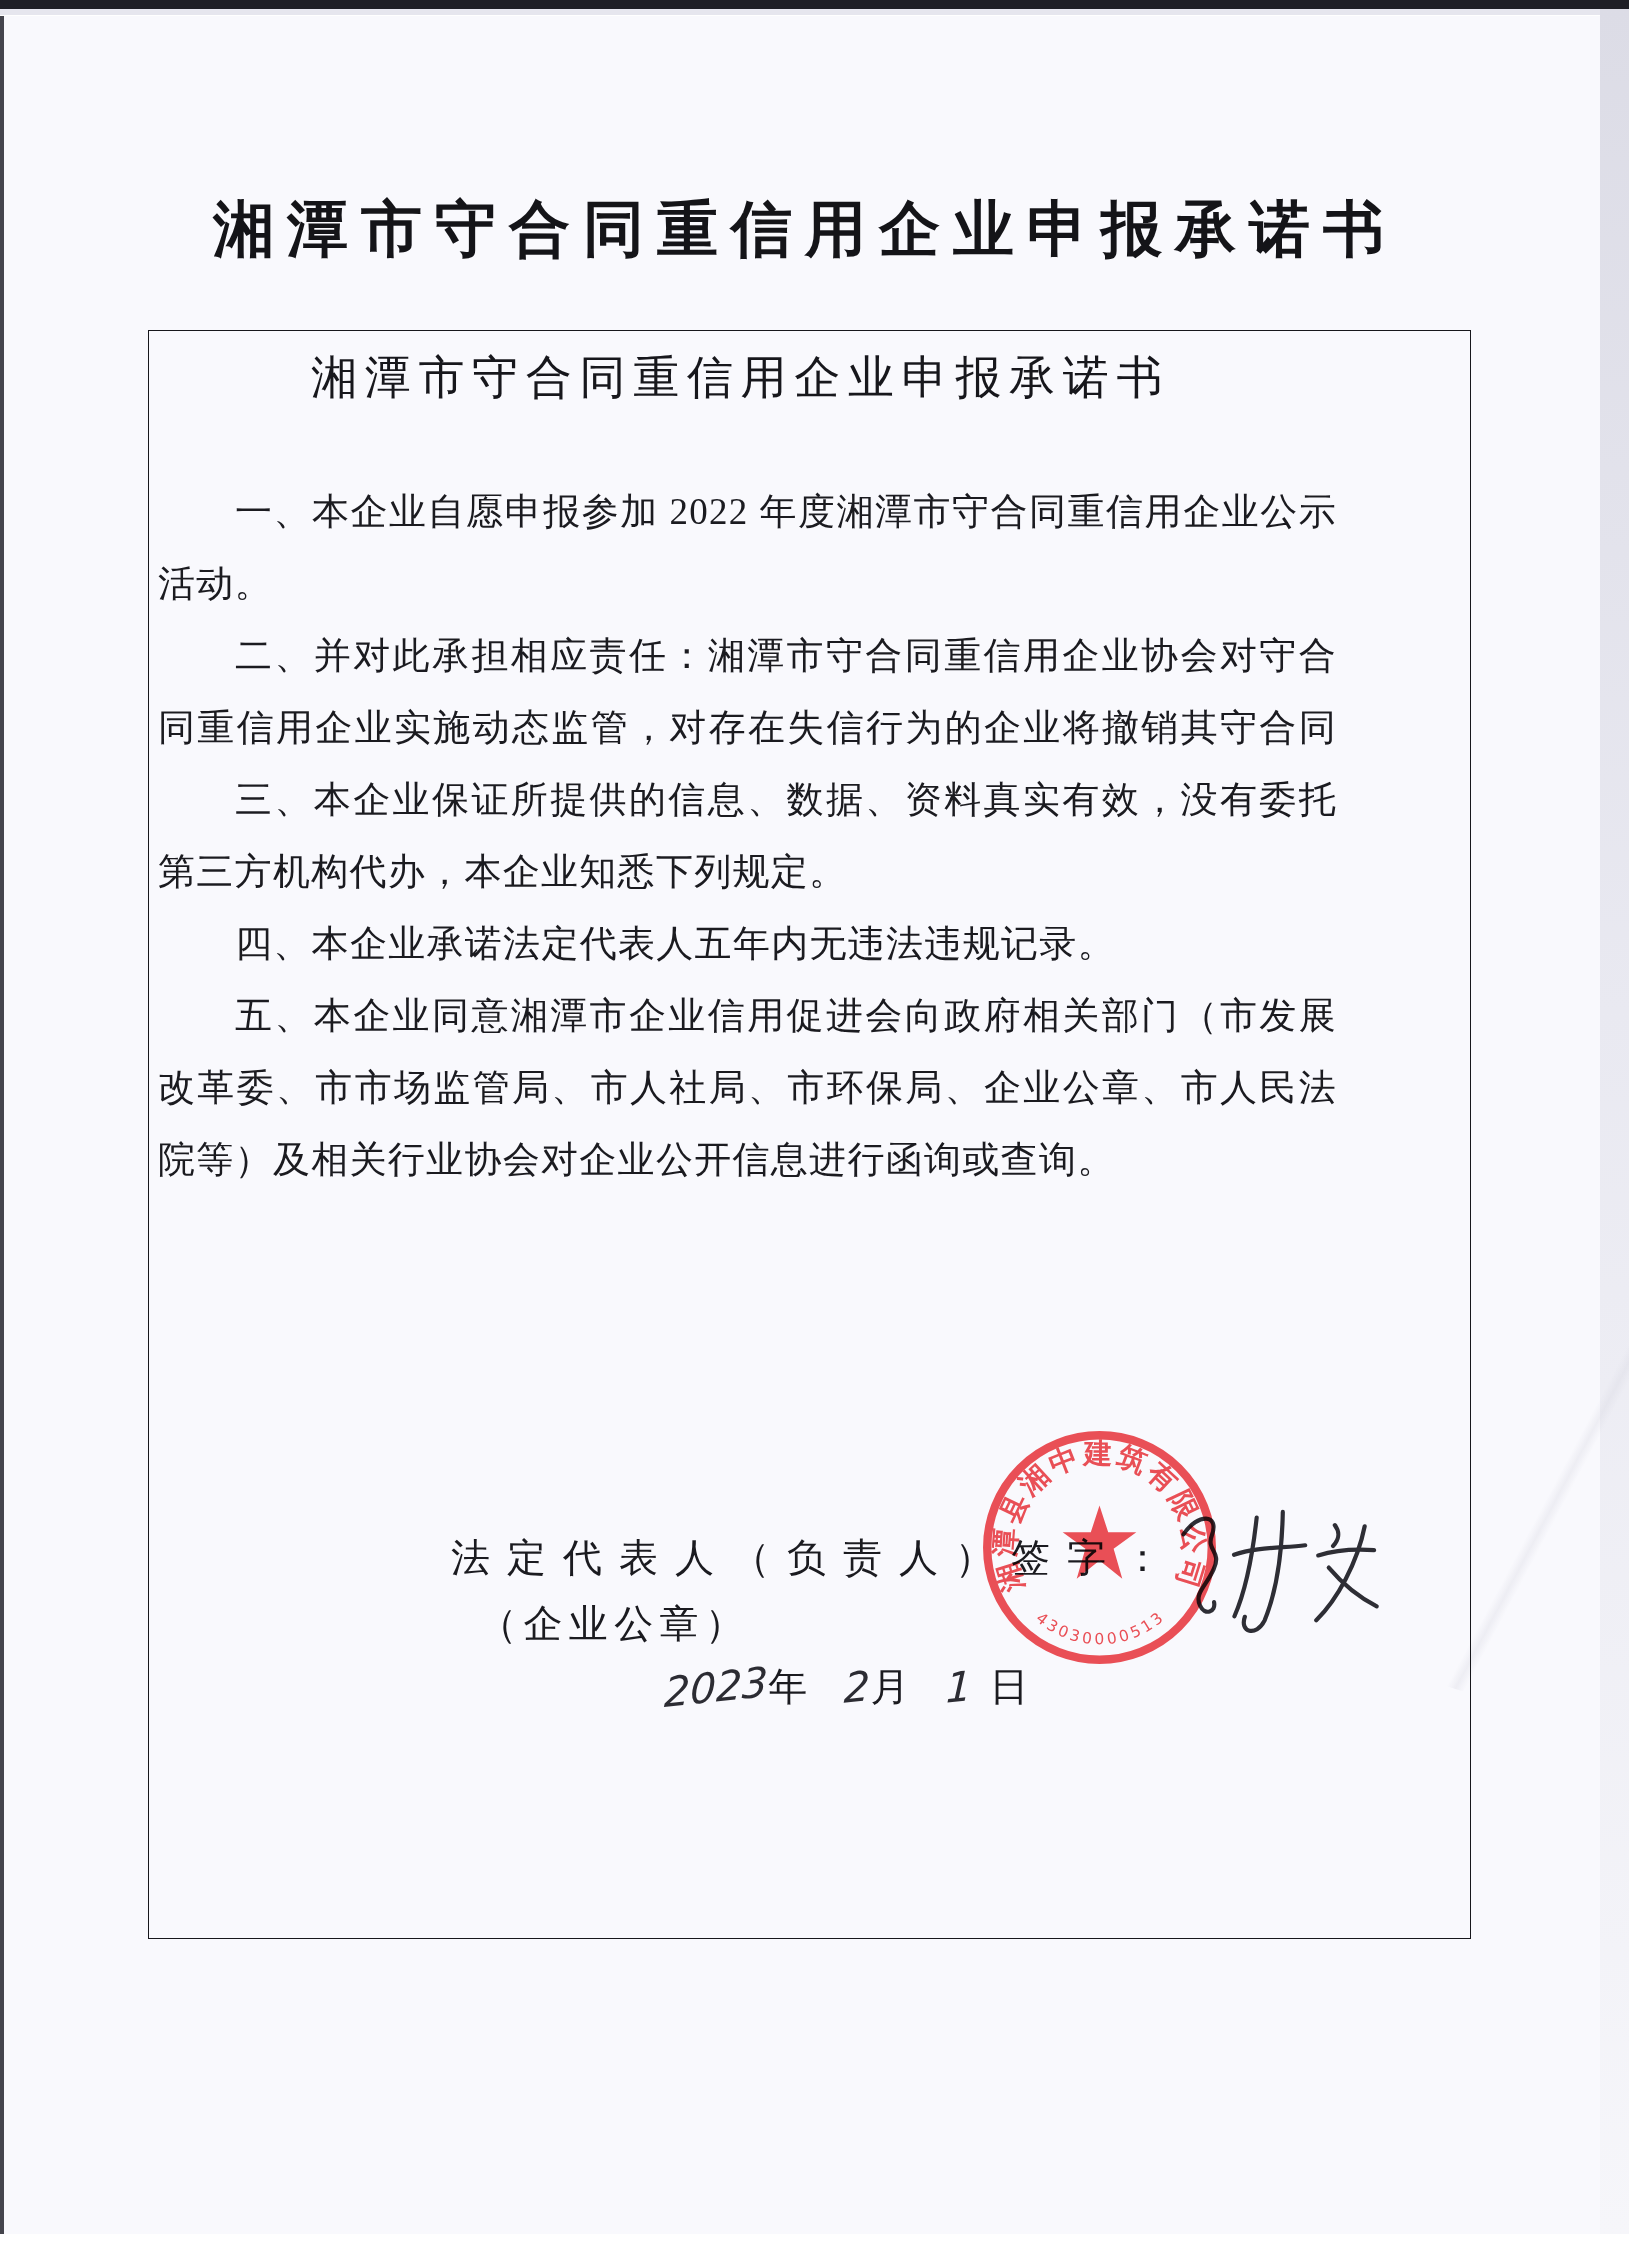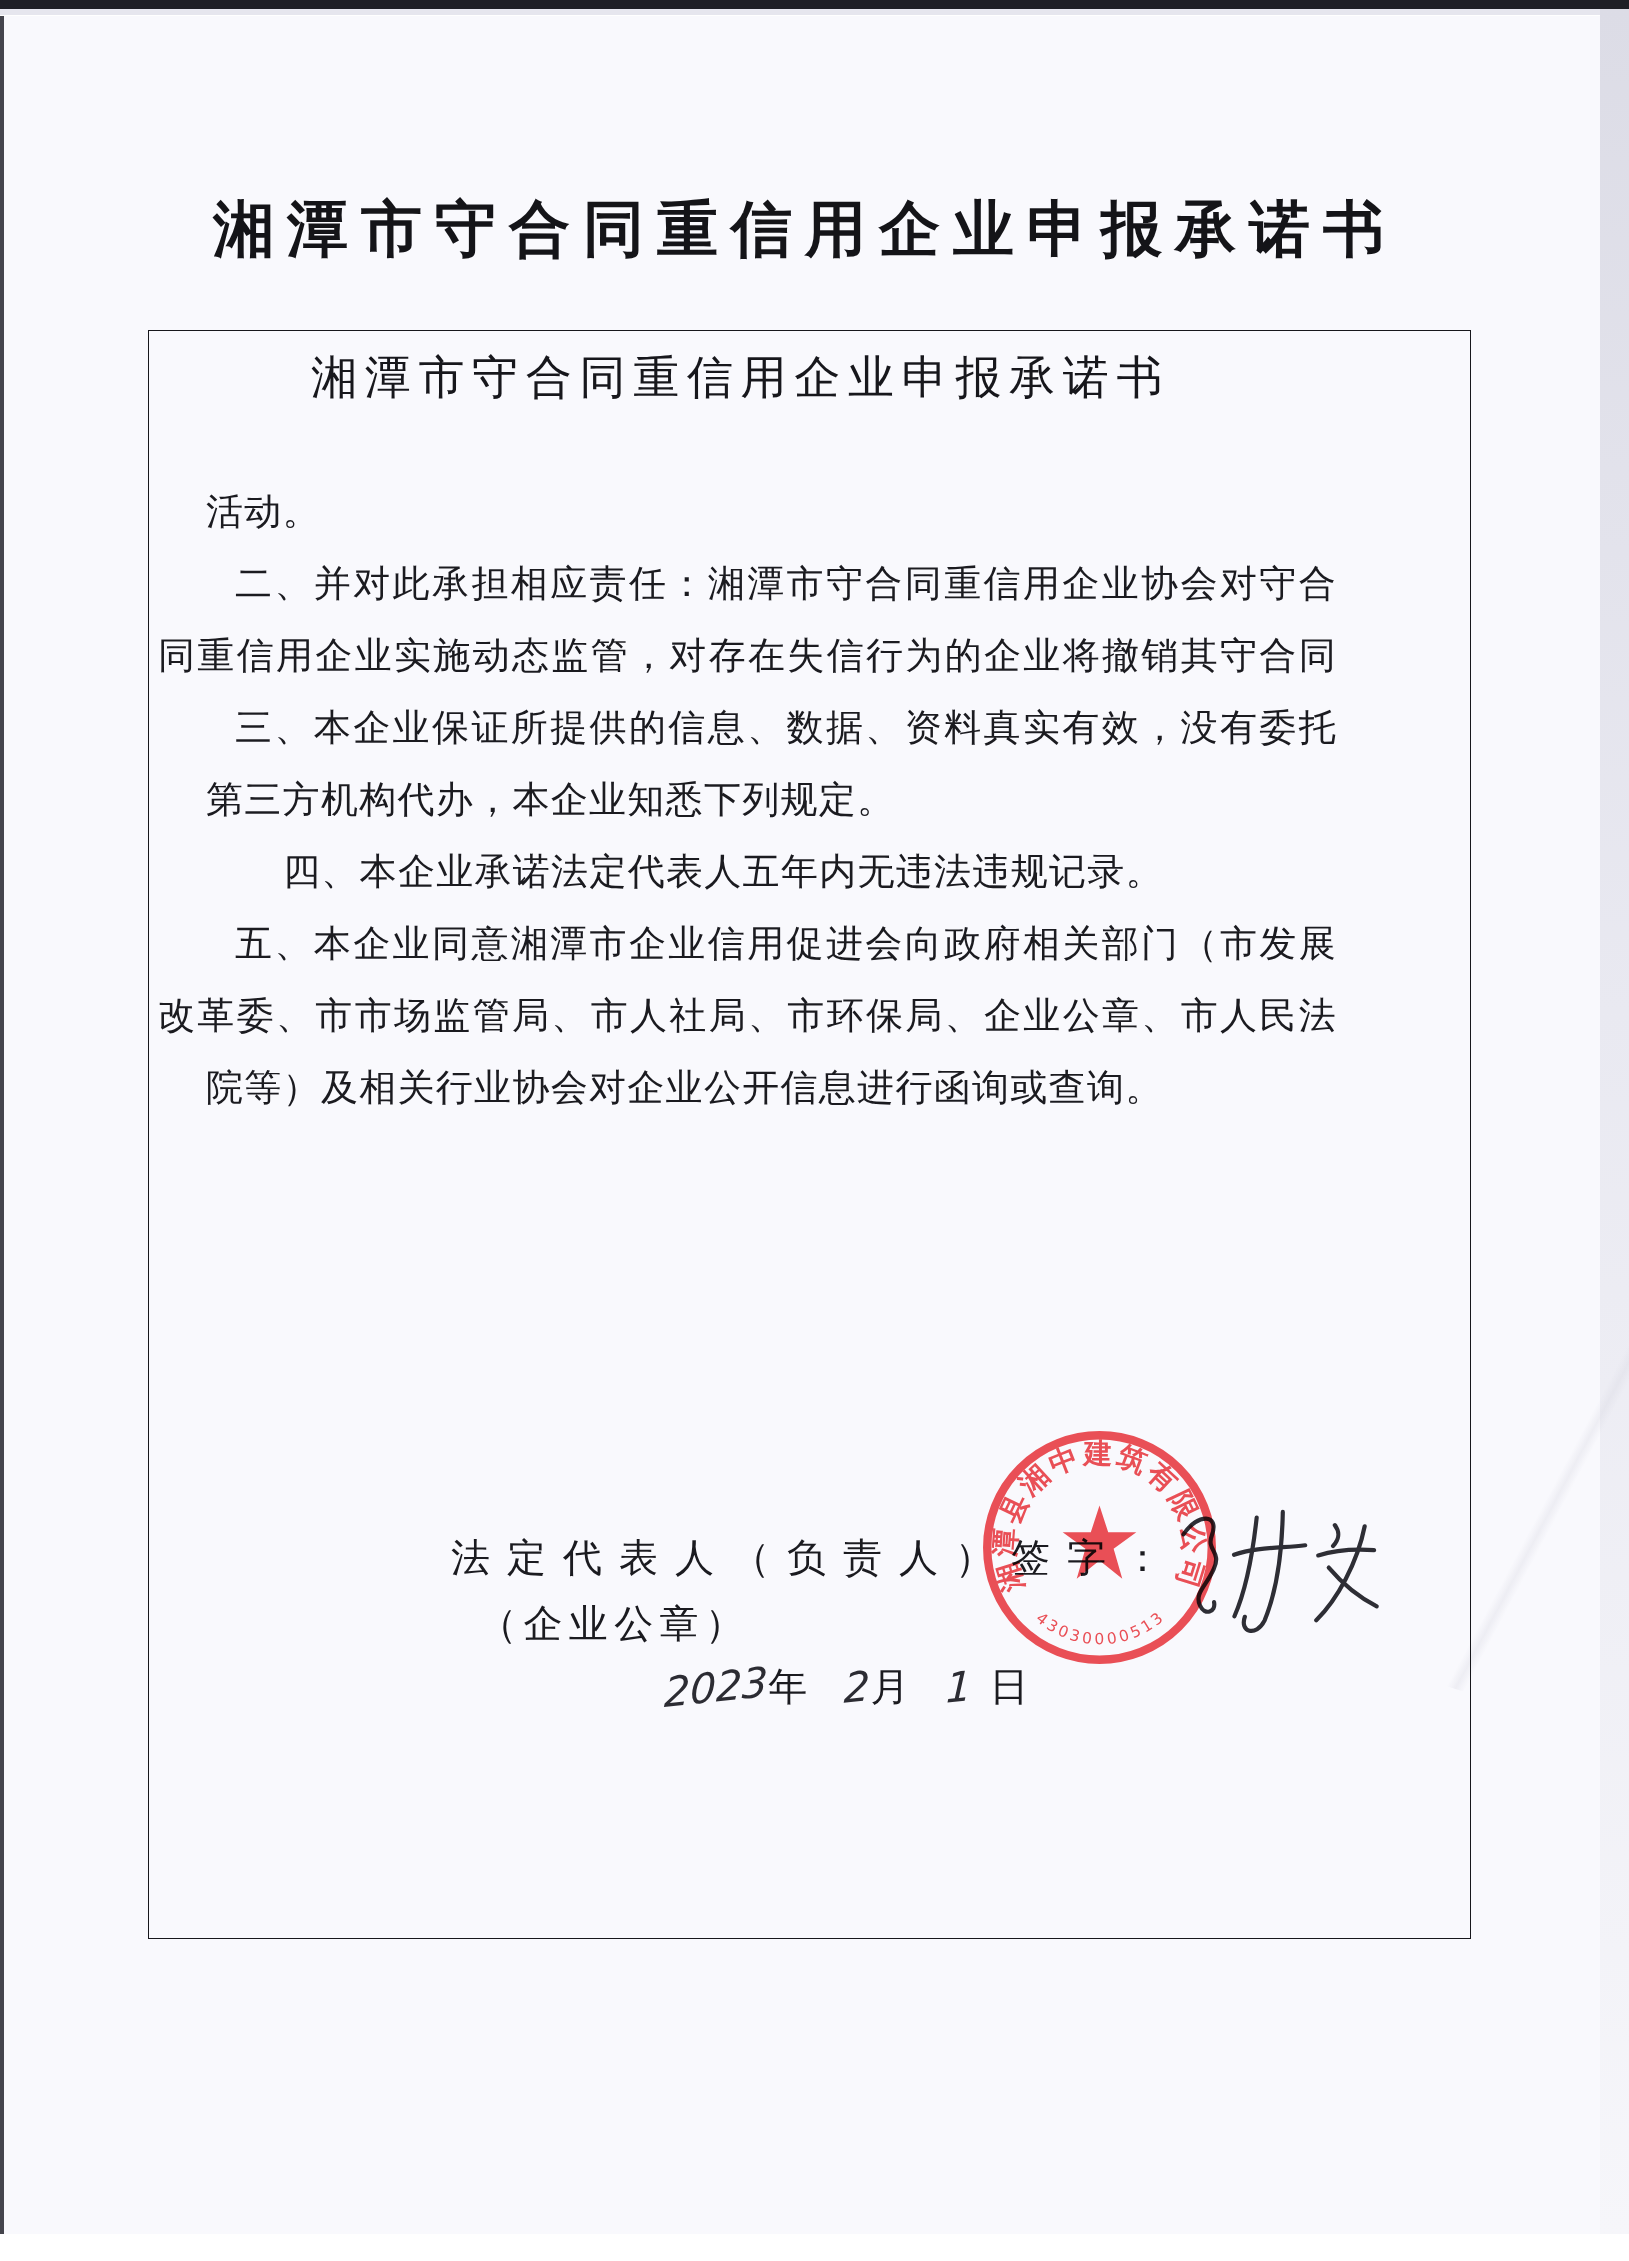--- a/index.html
+++ b/index.html
@@ -36,21 +36,21 @@
     font-size:46px;font-weight:400;letter-spacing:7.7px;line-height:1;
     color:#17171c;white-space:nowrap;
   }
 
   
   .body-block{position:absolute;left:158px;top:476px;width:1179px;color:#1b1b20;}
   .bl{
     height:72px;line-height:72px;font-size:37px;letter-spacing:1.3px;
     text-align:justify;text-align-last:justify;
   }
-  .bl.end{text-align:left;text-align-last:left;margin-left:48px;}
+  .bl.end{text-align:left;text-align-last:left;}
   .bl.ind{text-indent:77px;text-align:right;}
 
   
   .sig-label{position:absolute;left:451px;top:1538px;font-size:39px;letter-spacing:17px;
     line-height:1;color:#1b1b20;white-space:nowrap;}
   .seal-note{position:absolute;left:478px;top:1604px;font-size:39px;letter-spacing:6.4px;
     line-height:1;color:#1b1b20;white-space:nowrap;}
   .date-line{position:absolute;left:664px;top:1666px;font-size:39px;line-height:1;
     color:#1b1b20;white-space:nowrap;}
   .date-line .unit{letter-spacing:0;}
@@ -81,20 +81,21 @@
   <div class="crease"></div>
   <div class="bottom-strip"></div>
 
   <div class="main-title">湘潭市守合同重信用企业申报承诺书</div>
 
   <div class="frame"></div>
 
   <div class="inner-title">湘潭市守合同重信用企业申报承诺书</div>
 
   <div class="body-block">
+    <div class="bl ind">一、本企业自愿申报参加 2022 年度湘潭市守合同重信用企业公示</div>
     <div class="bl end">活动。</div>
     <div class="bl ind">二、并对此承担相应责任：湘潭市守合同重信用企业协会对守合</div>
     <div class="bl">同重信用企业实施动态监管，对存在失信行为的企业将撤销其守合同</div>
     <div class="bl ind">三、本企业保证所提供的信息、数据、资料真实有效，没有委托</div>
     <div class="bl end">第三方机构代办，本企业知悉下列规定。</div>
     <div class="bl ind end">四、本企业承诺法定代表人五年内无违法违规记录。</div>
     <div class="bl ind">五、本企业同意湘潭市企业信用促进会向政府相关部门（市发展</div>
     <div class="bl">改革委、市市场监管局、市人社局、市环保局、企业公章、市人民法</div>
     <div class="bl end">院等）及相关行业协会对企业公开信息进行函询或查询。</div>
   </div>

